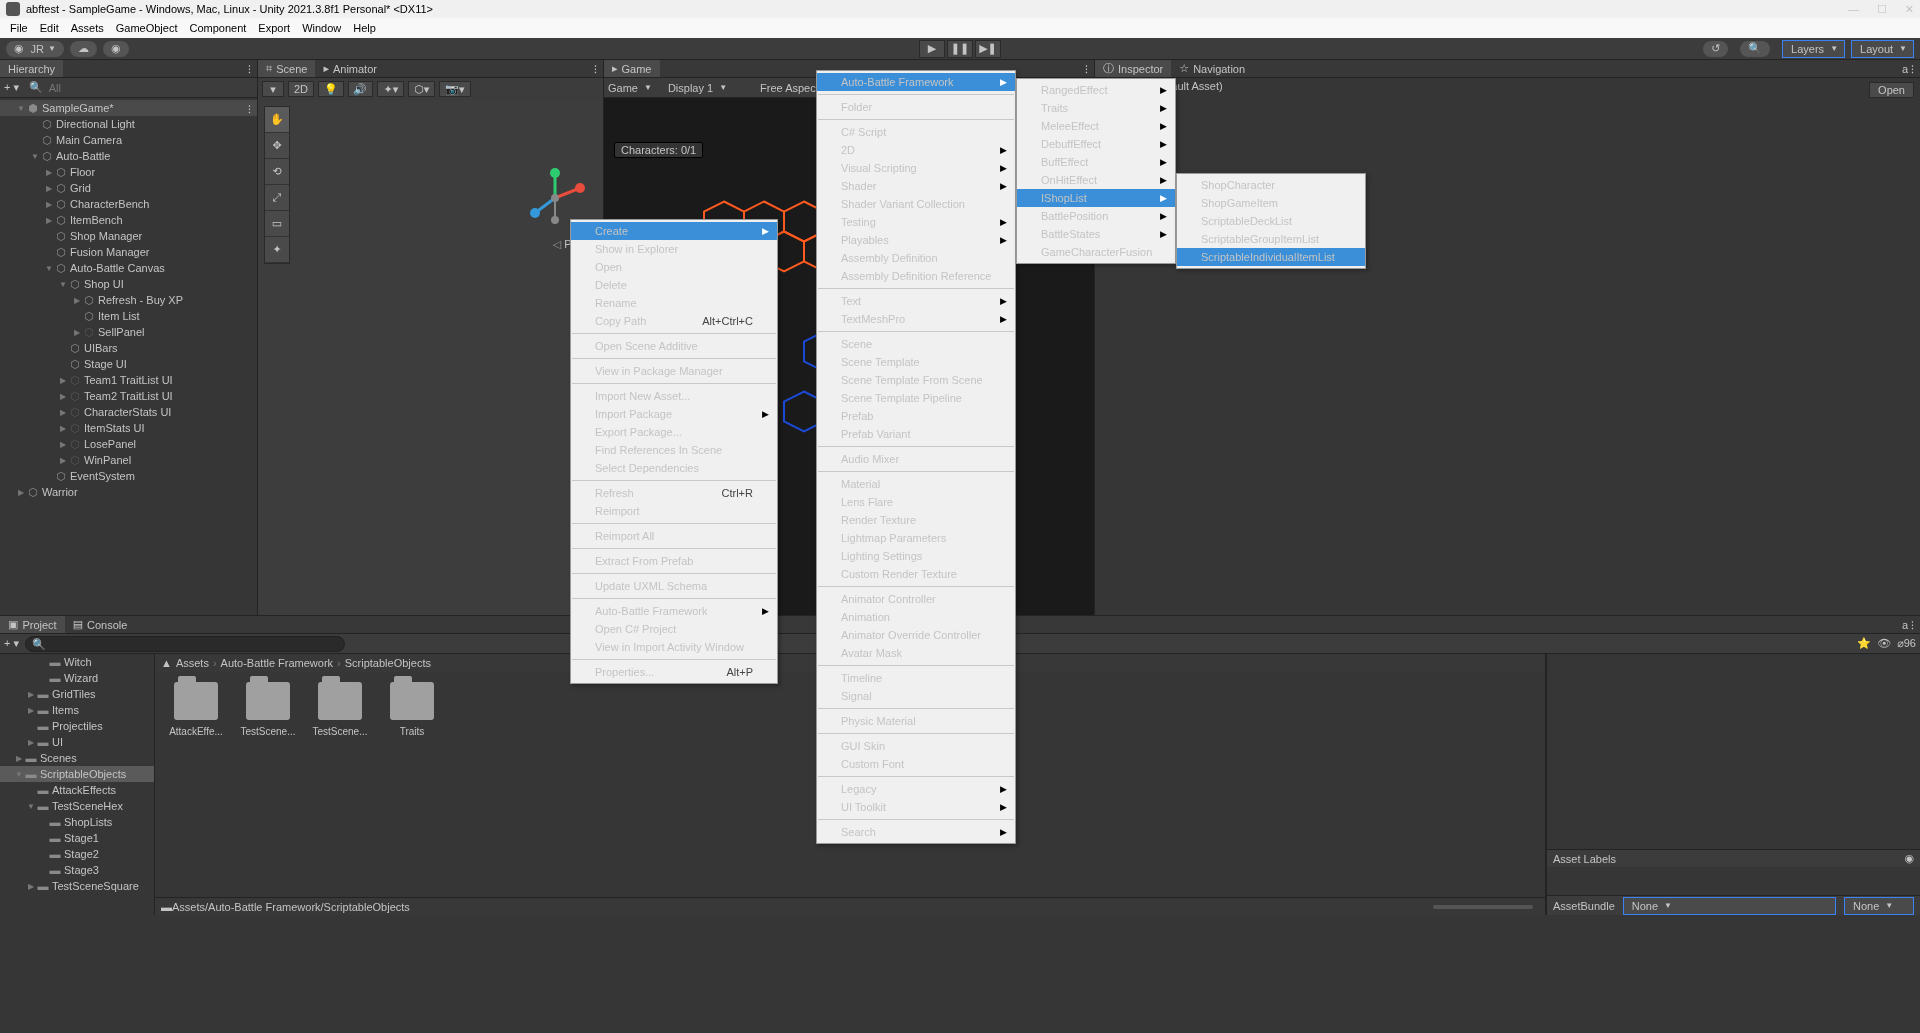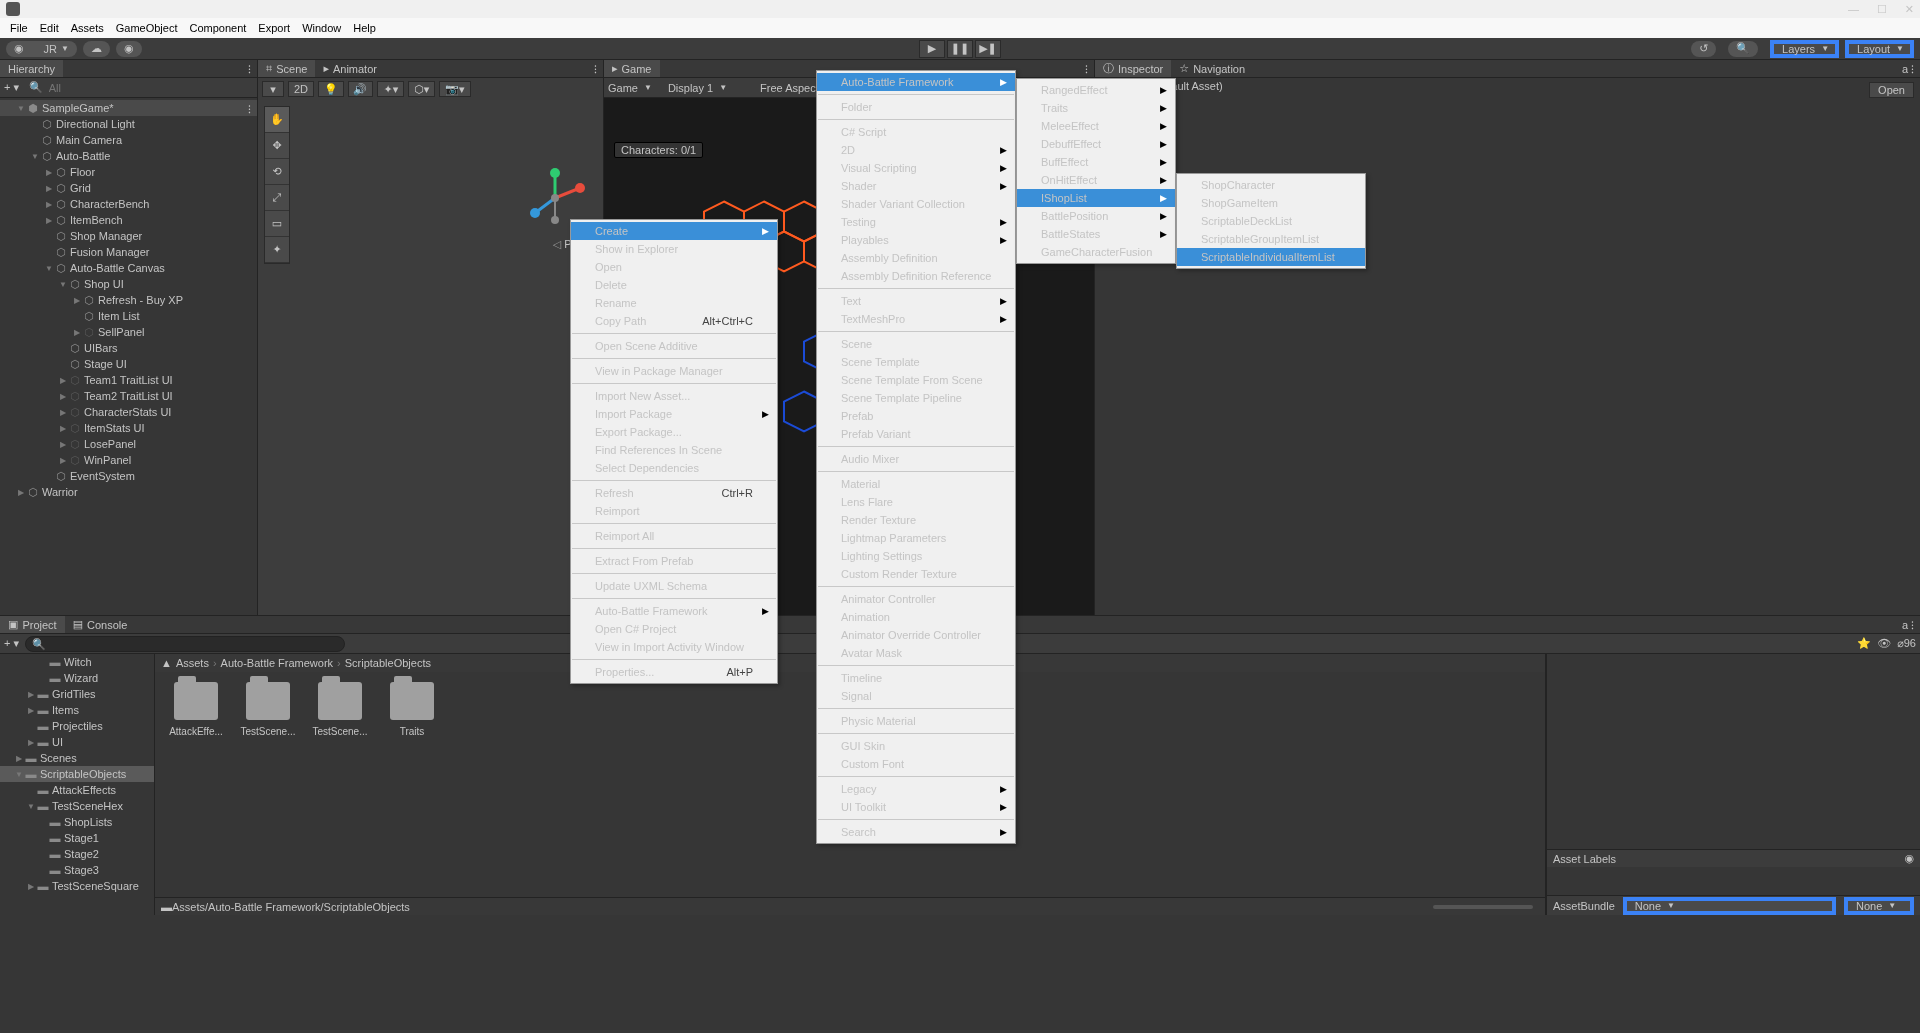--- a/index.html
+++ b/index.html
@@ -12,21 +12,21 @@
 .win-btns { display:flex; gap:18px; margin-left:auto; color:#000; }
 .menubar { height:20px; background:#f8f8f8; display:flex; align-items:center; padding:0 4px; color:#000; }
 .menubar span { color:#000; padding:0 6px; }
 
 
 .toolbar { height:22px; background:#3c3c3c; border-bottom:1px solid #232323; display:flex; align-items:center; padding:0 6px; position:relative; }
 .pill { background:#555; border-radius:10px; height:16px; display:flex; align-items:center; padding:0 8px; margin-right:6px; }
 .play-ctrls { position:absolute; left:50%; transform:translateX(-50%); display:flex; gap:2px; }
 .play-ctrls .pbtn { width:26px; height:18px; background:#4a4a4a; border:1px solid #2a2a2a; display:flex; align-items:center; justify-content:center; }
 .toolbar .right { margin-left:auto; display:flex; gap:6px; align-items:center; }
-.dd { background:#4a4a4a; border:4px solid #3b82f6; height:18px; display:flex; align-items:center; padding:0 6px 0 8px; }
+.dd { background:#4a4a4a; border:1px solid #3b82f6; height:18px; display:flex; align-items:center; padding:0 6px 0 8px; }
 .dd .chev { margin-left:6px; font-size:8px; }
 
 
 .tabhdr { height:18px; background:#383838; border-bottom:1px solid #232323; display:flex; align-items:center; }
 .tabhdr .tab { padding:0 8px; height:100%; display:flex; align-items:center; }
 .tabhdr .tab.active { background:#4a4a4a; }
 .tabhdr .dots { margin-left:auto; padding:0 6px; }
 .subbar { height:20px; background:#3c3c3c; border-bottom:1px solid #232323; display:flex; align-items:center; padding:0 4px; gap:6px; }
 
 
@@ -93,40 +93,41 @@
 .ctx hr { border:none; border-top:1px solid #c8c8c8; margin:3px 1px; }
 
 .slider-faux { width:100px; height:4px; background:#555; border-radius:2px; margin-left:auto; margin-right:6px; }
 
 </style>
 </head>
 <body>
 
 <div class="titlebar">
   <div class="app-icon"></div>
+  <span class="title">abftest - SampleGame - Windows, Mac, Linux - Unity 2021.3.8f1 Personal* &lt;DX11&gt;</span>
   <div class="win-btns">
     <span>—</span>
     <span>☐</span>
     <span>✕</span>
   </div>
 </div>
 
 <div class="menubar" id="menubar">
     <span>File</span>
     <span>Edit</span>
     <span>Assets</span>
     <span>GameObject</span>
     <span>Component</span>
     <span>Export</span>
     <span>Window</span>
     <span>Help</span>
   </div>
 
 <div class="toolbar">
-  <div class="pill">◉ <span style="margin-left:20px">JR</span> <span style="margin-left:4px;font-size:8px">▼</span></div>
+  <div class="pill">◉ <span style="margin-left:7px">JR</span> <span style="margin-left:4px;font-size:8px">▼</span></div>
   <div class="pill">☁</div>
   <div class="pill">◉</div>
   <div class="play-ctrls">
     <div class="pbtn">▶</div>
     <div class="pbtn">❚❚</div>
     <div class="pbtn">▶❚</div>
   </div>
   <div class="right">
     <div class="pill">↺</div>
     <div class="pill">🔍</div>

